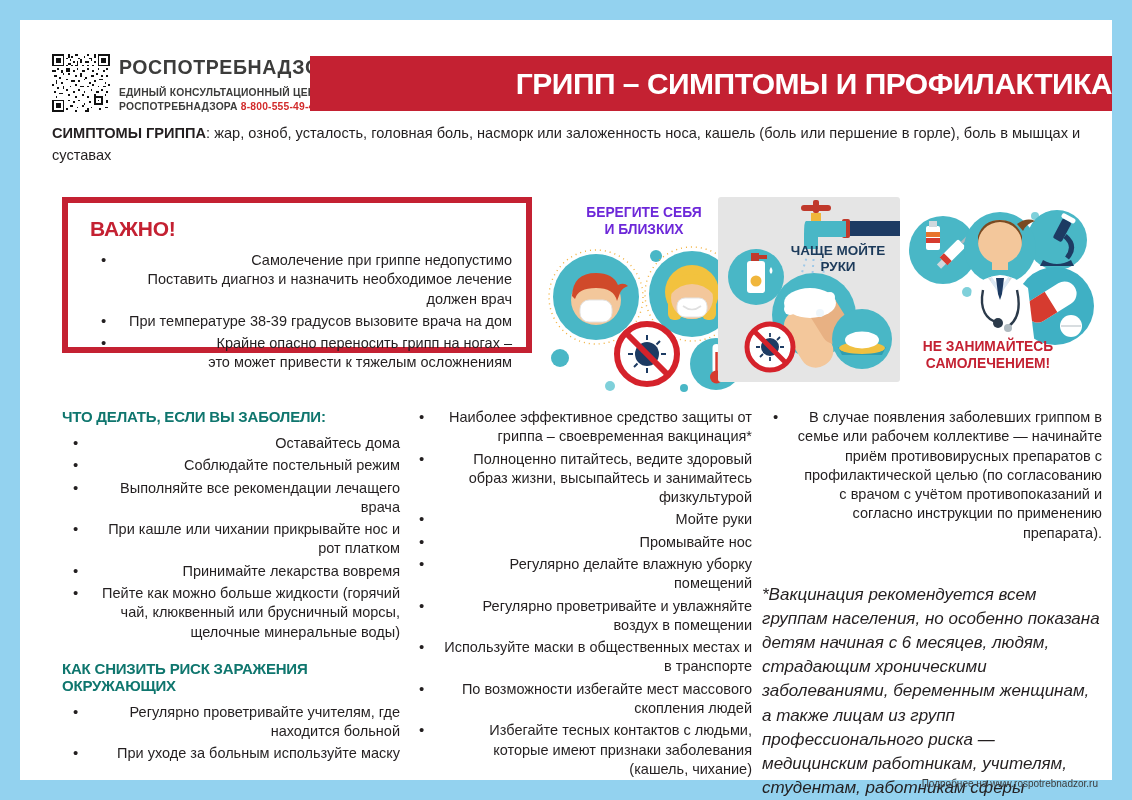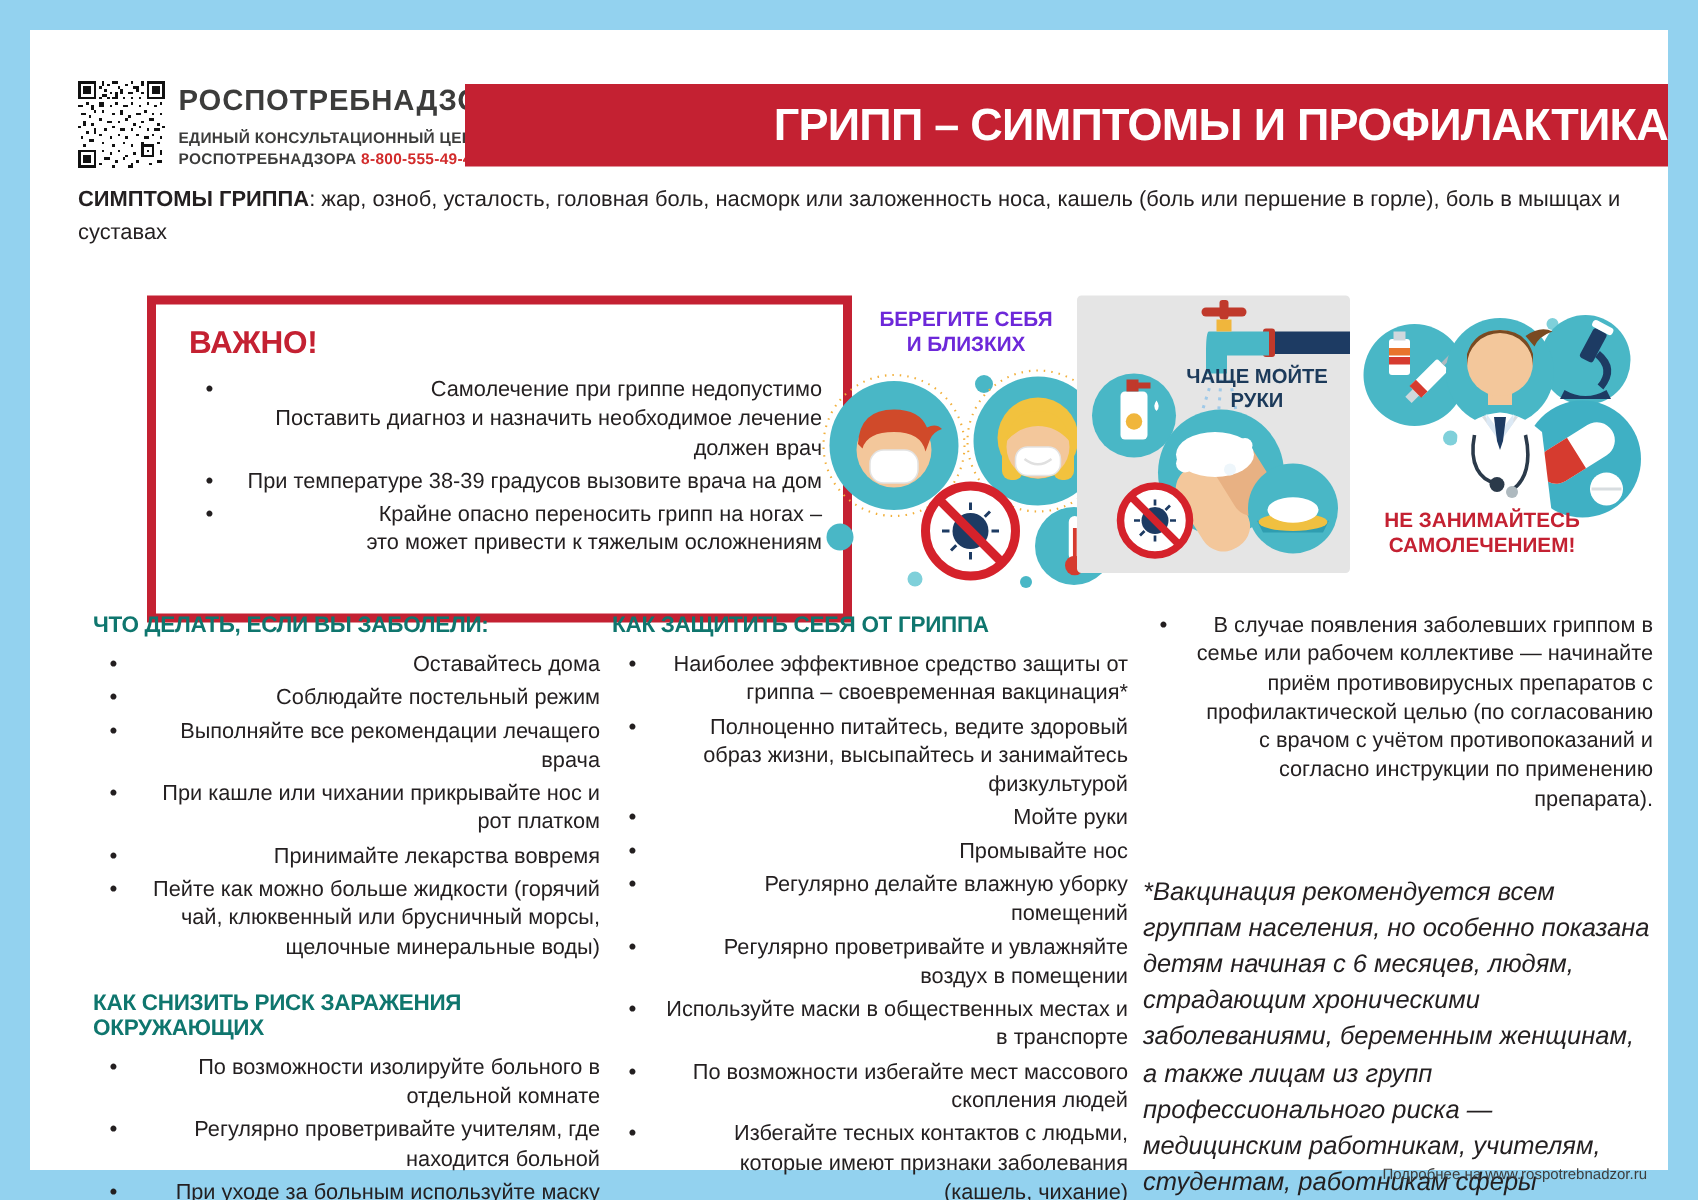--- a/index.html
+++ b/index.html
@@ -16,22 +16,22 @@
   .phone{ color:#d22b2b; }
   .banner{ position:absolute; left:290px; right:0; top:36px; height:55px; background:#c42132;
            display:flex; align-items:center; justify-content:flex-end; }
   .banner-title{ color:#ffffff; font-size:30px; font-weight:bold; letter-spacing:-0.5px; }
 
   
   .intro{ position:absolute; left:32px; top:103px; right:14px; font-size:14.6px; color:#231f20; line-height:1.48; }
   .intro b{ font-weight:bold; }
 
   
-  .important{ position:absolute; left:42px; top:177px; width:470px; height:218px;
-              border:6px solid #c42132; background:#fff; padding:14px 14px 10px 22px;margin-left:36px; }
+  .important{ position:absolute; left:42px; top:177px; width:470px; height:156px;
+              border:6px solid #c42132; background:#fff; padding:14px 14px 10px 22px; }
   .important-title{ color:#c42132; font-size:21px; font-weight:bold; margin-bottom:10px; letter-spacing:-0.2px; }
 
   
   ul.bullets{ list-style:none; }
   ul.bullets li{ position:relative; padding-left:32px; font-size:14.5px; color:#231f20; line-height:1.33; margin-bottom:3px;text-align:right; }
   ul.bullets li::before{ content:"•"; position:absolute; left:11px; top:-1px; color:#231f20; font-size:15px; }
   .preline{ white-space:pre-line; }
 
   
   .illus{ position:absolute; }
@@ -369,30 +369,28 @@
           <li>Соблюдайте постельный режим</li>
           <li>Выполняйте все рекомендации лечащего врача</li>
           <li>При кашле или чихании прикрывайте нос и рот платком</li>
           <li>Принимайте лекарства вовремя</li>
           <li>Пейте как можно больше жидкости (горячий чай, клюквенный или брусничный морсы, щелочные минеральные воды)</li>
         </ul>
       </div>
       <div class="section">
         <div class="section-heading">КАК СНИЗИТЬ РИСК ЗАРАЖЕНИЯ ОКРУЖАЮЩИХ</div>
         <ul class="bullets">
-          <li>По возможности изолируйте больного в отдельной комнате</li>
           <li>Регулярно проветривайте учителям, где находится больной</li>
           <li>При уходе за больным используйте маску</li>
         </ul>
       </div>
     </div>
 
     <div class="col col2">
       <div class="section">
-        <div class="section-heading">КАК ЗАЩИТИТЬ СЕБЯ ОТ ГРИППА</div>
         <ul class="bullets">
           <li>Наиболее эффективное средство защиты от гриппа – своевременная вакцинация*</li>
           <li>Полноценно питайтесь, ведите здоровый образ жизни, высыпайтесь и занимайтесь физкультурой</li>
           <li>Мойте руки</li>
           <li>Промывайте нос</li>
           <li>Регулярно делайте влажную уборку помещений</li>
           <li>Регулярно проветривайте и увлажняйте воздух в помещении</li>
           <li>Используйте маски в общественных местах и в транспорте</li>
           <li>По возможности избегайте мест массового скопления людей</li>
           <li>Избегайте тесных контактов с людьми, которые имеют признаки заболевания (кашель, чихание)</li>

